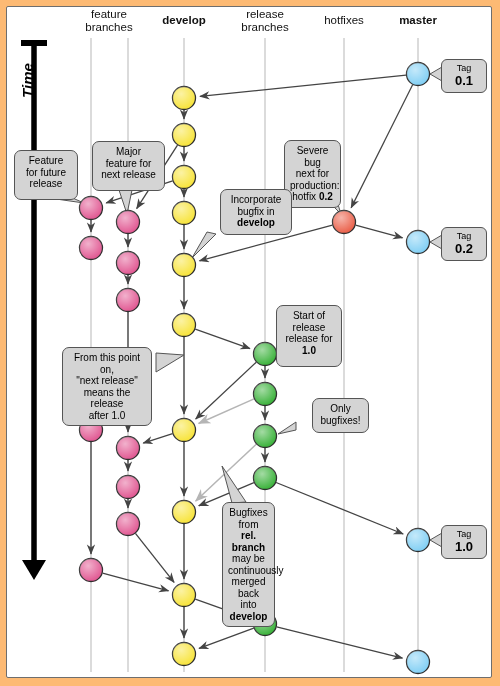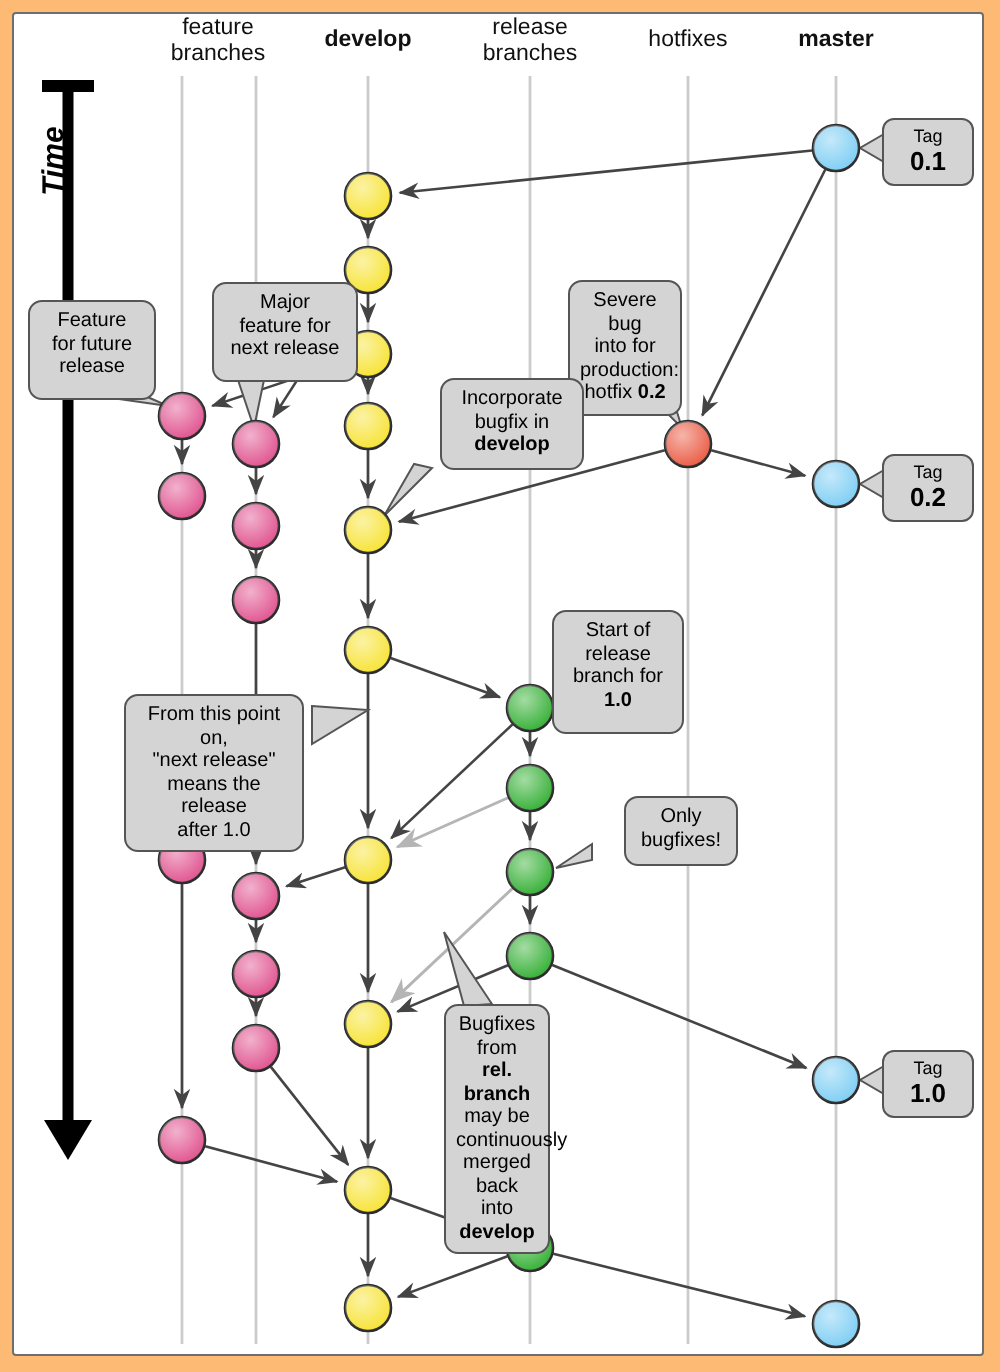--- a/index.html
+++ b/index.html
@@ -249,40 +249,40 @@
       <div class="hdr b" style="left: 368px; top: 14px; width: 100px;">
         <div>master</div>
       </div>
     </div>
   <div id="callouts">
       <div class="callout" style="left: 14px; top: 150px; width: 64px; min-height: 50px;">
         <div>Feature</div>
         <div>for future</div>
         <div>release</div>
       </div>
-      <div class="callout" style="left: 106px; top: 141px; width: 73px; min-height: 50px;">
+      <div class="callout" style="left: 92px; top: 141px; width: 73px; min-height: 50px;">
         <div>Major</div>
         <div>feature for</div>
         <div>next release</div>
       </div>
       <div class="callout" style="left: 284px; top: 140px; width: 57px; min-height: 60px;">
         <div>Severe bug</div>
-        <div>into for</div>
+        <div>next for</div>
         <div>production:</div>
         <div>hotfix <b>0.2</b></div>
       </div>
       <div class="callout" style="left: 220px; top: 189px; width: 72px; min-height: 46px;">
         <div>Incorporate</div>
         <div>bugfix in</div>
         <div><b>develop</b></div>
       </div>
       <div class="callout" style="left: 276px; top: 305px; width: 66px; min-height: 62px; text-align: center;">
         <div>Start of</div>
         <div>release</div>
-        <div>branch for</div>
+        <div>release for</div>
         <div><b>1.0</b></div>
       </div>
       <div class="callout" style="left: 62px; top: 347px; width: 90px; min-height: 56px;">
         <div>From this point on,</div>
         <div>"next release"</div>
         <div>means the release</div>
         <div>after 1.0</div>
       </div>
       <div class="callout" style="left: 312px; top: 398px; width: 57px; min-height: 35px;">
         <div>Only</div>

